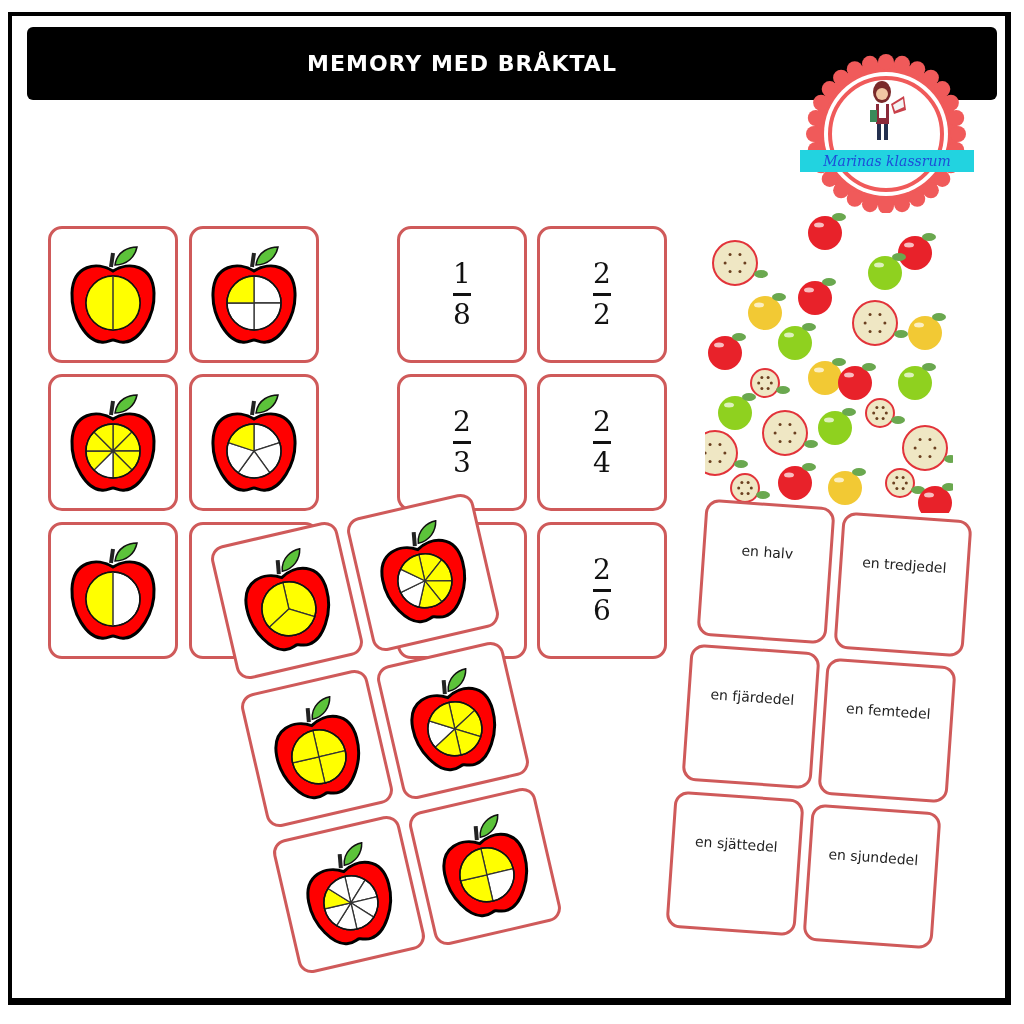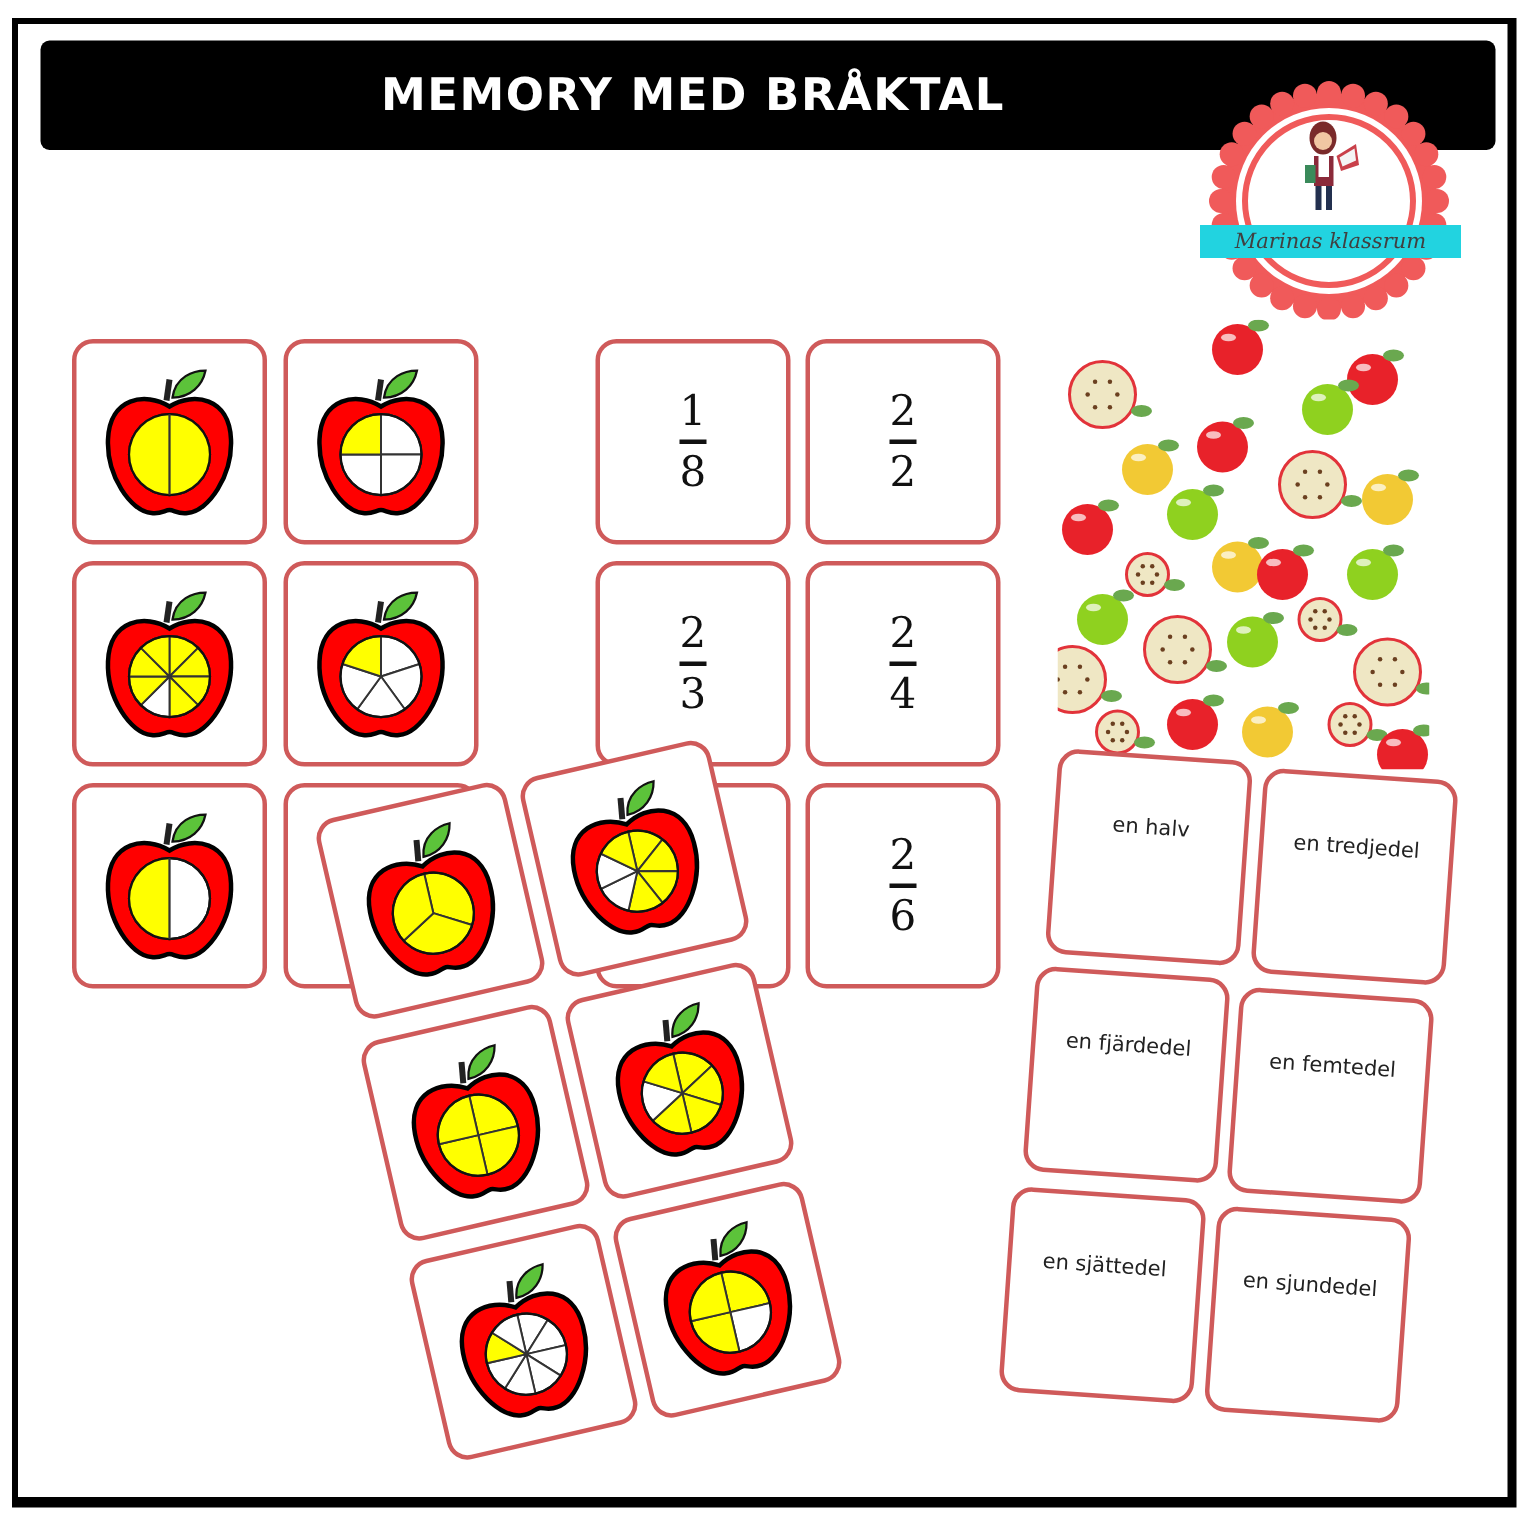--- a/index.html
+++ b/index.html
@@ -10,31 +10,31 @@
     position: absolute; left: 8px; top: 12px; width: 1003px; height: 993px;
     border: 4px solid #000; border-bottom-width: 7px; border-right-width: 6px; background: #fff;
   }
   .banner {
     position: absolute; left: 27px; top: 27px; width: 970px; height: 73px;
     background: #000; border-radius: 6px;
     display: flex; align-items: center; justify-content: center;
   }
   .banner-title {
     color: #fff; font-family: "DejaVu Sans", sans-serif; font-weight: bold;
-    font-size: 30px; letter-spacing: 1px; margin-left: -100px;
+    font-size: 22px; letter-spacing: 1px; margin-left: -100px;
   }
 
   
   .logo { position: absolute; left: 806px; top: 54px; width: 160px; height: 160px; }
   .logo svg { width: 100%; height: 100%; }
   .logo-band {
     position: absolute; left: -6px; top: 96px; width: 174px; height: 22px;
     background: #22d3e0; display: flex; align-items: center; justify-content: center;
   }
-  .logo-text { font-family: "DejaVu Serif", serif; font-style: italic; font-size: 14px; color: #404040; }
+  .logo-text { font-family: "DejaVu Serif", serif; font-style: italic; font-size: 14px; color: #1d4ed8; }
 
   .card {
     position: absolute; width: 130px; height: 137px; background: #fff;
     border: 3px solid #cf5a5a; border-radius: 14px;
     display: flex; align-items: center; justify-content: center;
   }
   .card svg.apple { width: 92px; height: 104px; }
 
   .frac { display: flex; flex-direction: column; align-items: center; font-family: "DejaVu Serif", serif; color: #111; }
   .frac span { font-size: 28px; line-height: 30px; }

